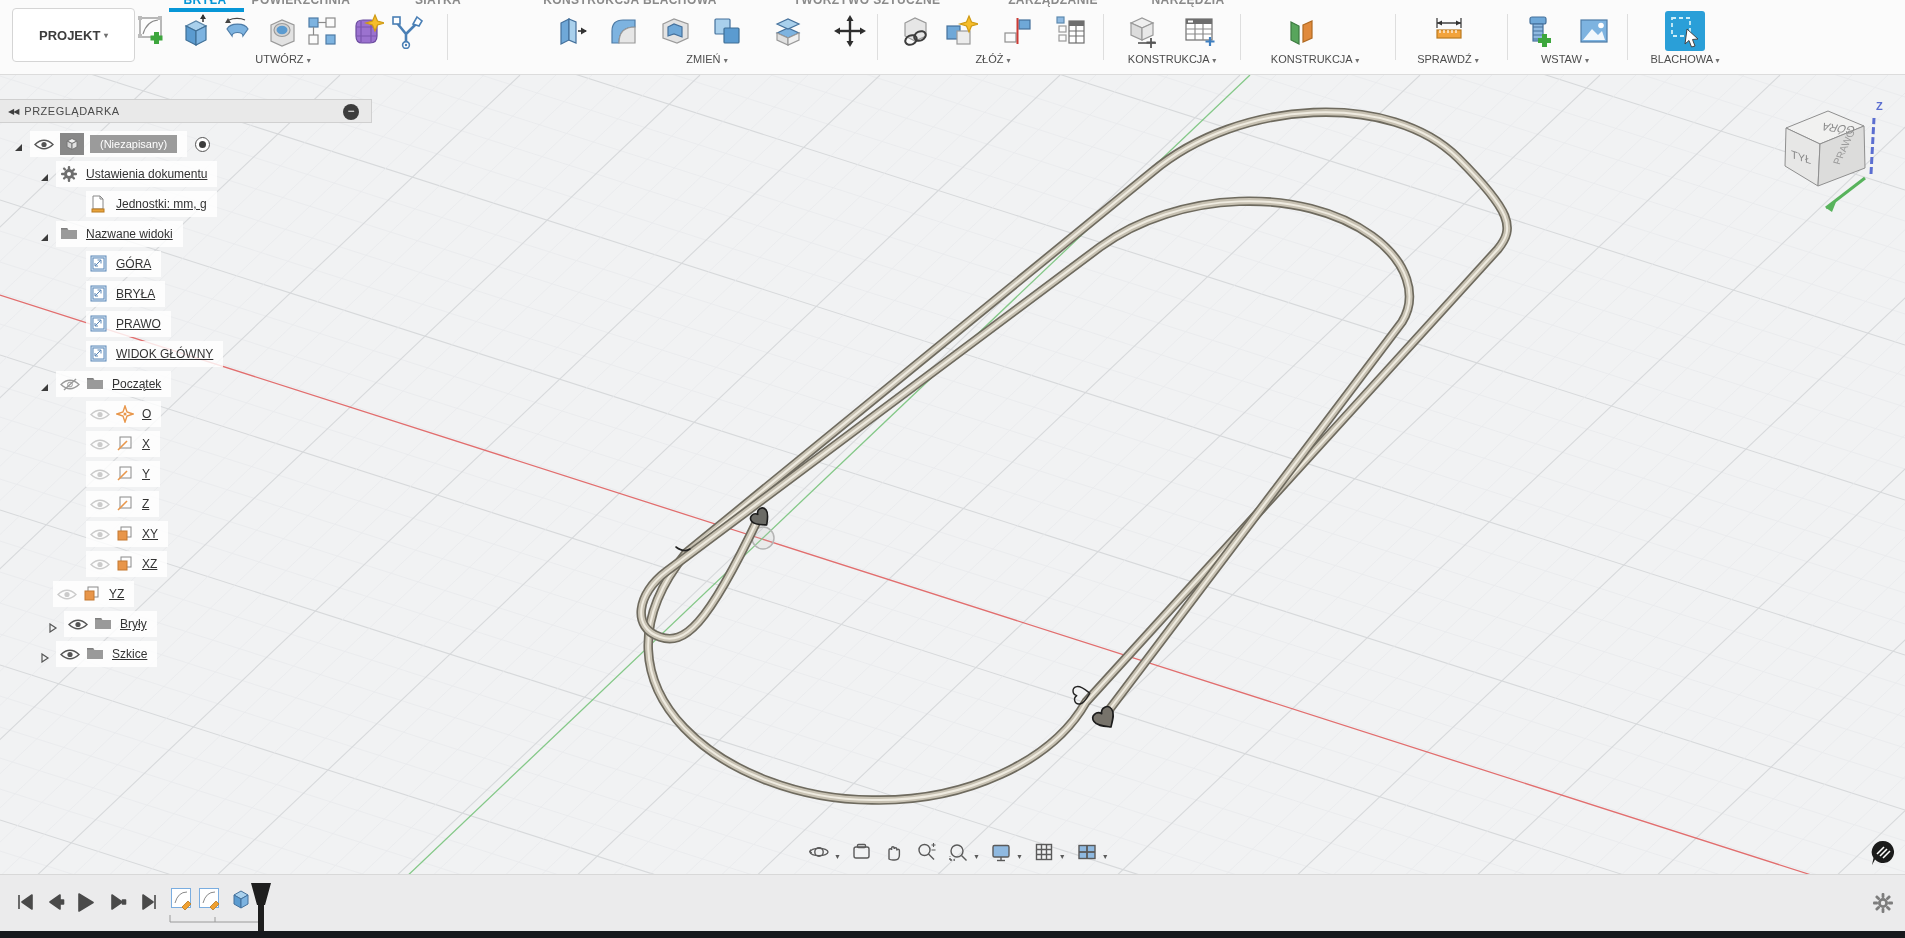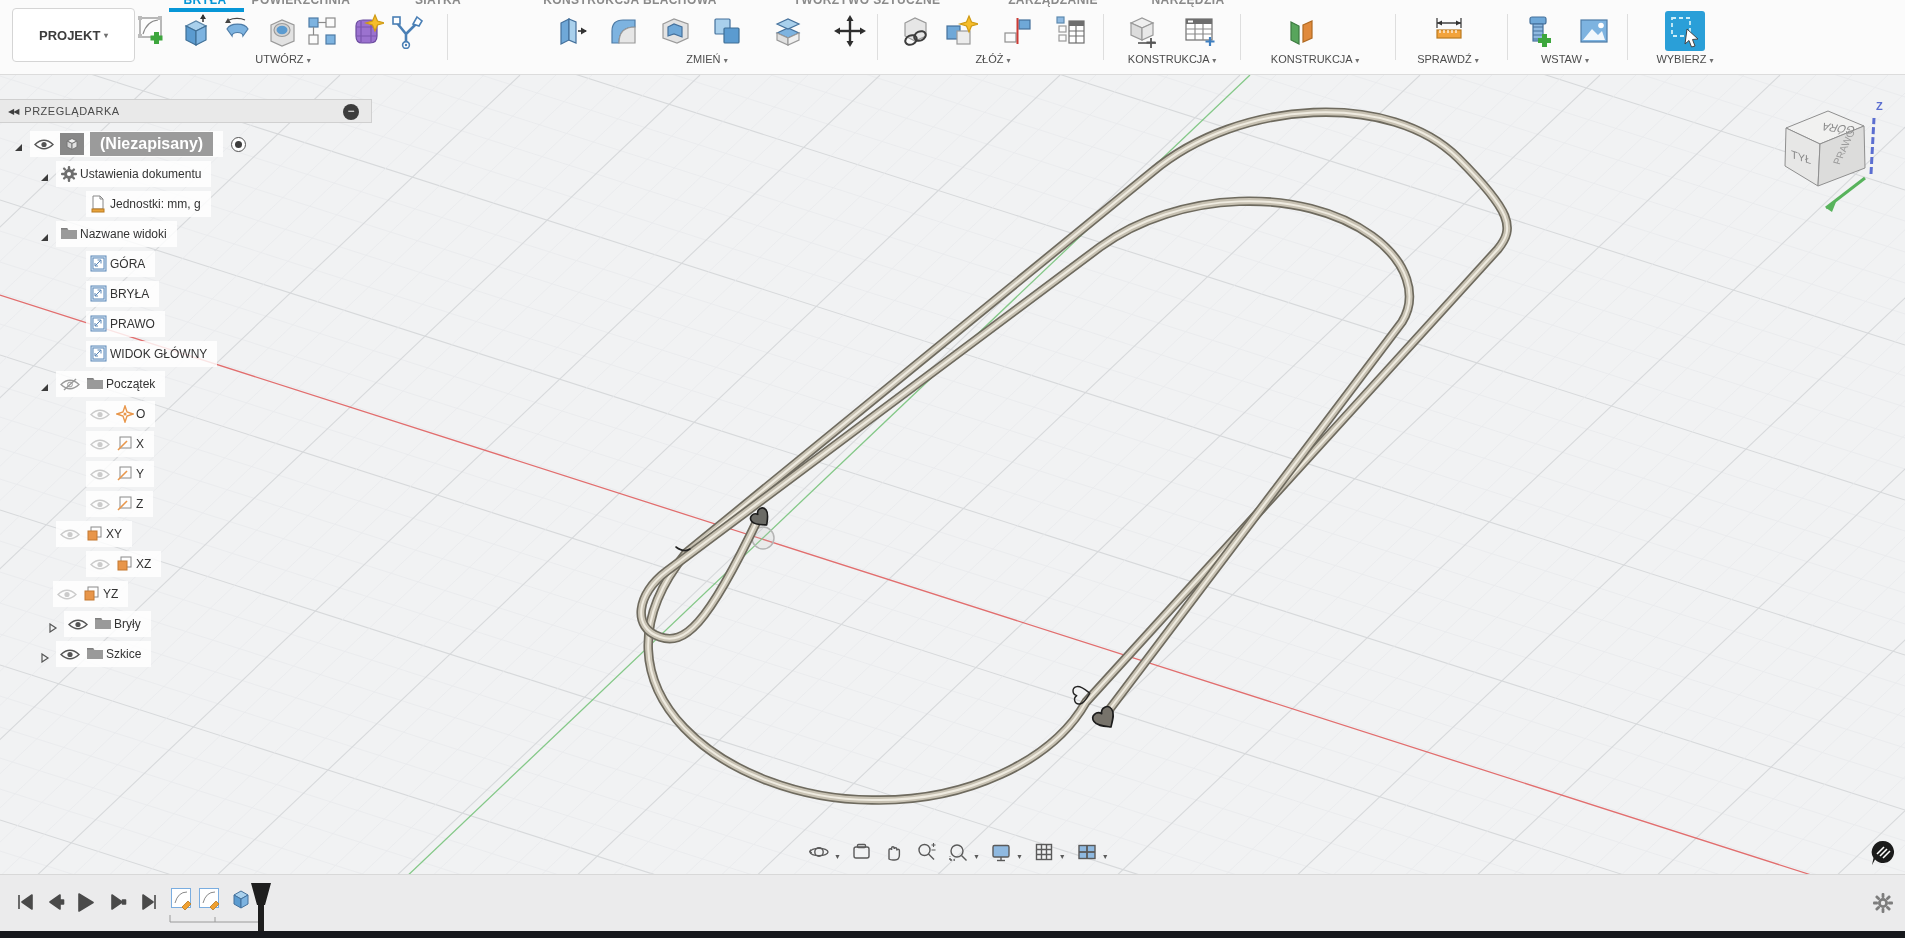--- a/index.html
+++ b/index.html
@@ -24,25 +24,25 @@
 
   
   #browser { position:absolute; left:0; top:99px; width:372px; z-index:30; }
   #browser-header { position:relative; height:24px; background:#e9e9e9; border:1px solid #d0d0d0; border-left:none; display:flex; align-items:center; }
   #browser-header .chev { font-size:8px; color:#3f3f3f; margin:0 6px 0 8px; letter-spacing:-1px; cursor:pointer; }
   #browser-header .btitle { font-size:11px; color:#4a4a4a; letter-spacing:.5px; }
   .round-btn { position:absolute; right:12px; top:4px; width:16px; height:16px; background:#3d3d3d; color:#fff; border-radius:50%; font-size:12px; line-height:14px; text-align:center; cursor:pointer; }
   #tree { position:relative; margin-top:6px; }
   .trow { position:relative; height:30px; display:flex; align-items:center; }
   .rowbox { display:inline-flex; align-items:center; background:rgba(255,255,255,.82); padding:2px 10px 2px 4px; height:26px; }
-  .tlabel { font-size:12px; color:#333; white-space:nowrap; margin-left:2px; }
+  .tlabel { font-size:12px; color:#333; white-space:nowrap; margin-left:8px;text-decoration:underline; }
   .arrow { width:10px; height:10px; flex:0 0 10px; margin-right:6px; cursor:pointer; }
   .eye { width:20px; height:14px; margin-right:6px; cursor:pointer; flex:0 0 20px; }
   .ticon { width:18px; height:18px; flex:0 0 18px; }
-  .root-sel { background:#9b9b9b; color:#fff; font-weight:bold; font-size:16px; padding:3px 10px; margin-left:6px; }
+  .root-sel { background:#9b9b9b; color:#fff; font-weight:normal; font-size:11px; padding:3px 10px; margin-left:6px; }
   .root-tile { width:24px; height:22px; background:#888; display:flex; align-items:center; justify-content:center; }
   .radio { width:15px; height:15px; border-radius:50%; background:#fff; border:1.5px solid #555; margin-left:8px; display:flex; align-items:center; justify-content:center; cursor:pointer; }
   .radio i { width:7px; height:7px; border-radius:50%; background:#3d3d3d; }
 
   
   #commentbar { position:absolute; left:0; top:836px; width:372px; height:30px; background:#ededee; border:1px solid #d2d2d2; border-left:none; display:flex; align-items:center; z-index:30; }
   #commentbar .btitle { font-size:11px; color:#555; letter-spacing:.5px; margin-left:28px; }
 
   
   #navbar { position:absolute; left:806px; top:838px; height:28px; display:flex; align-items:center; gap:6px; z-index:25; }
@@ -434,21 +434,21 @@
             <circle cx="25" cy="12.5" r="2.8" fill="#fff"></circle>
           </svg>
         </div>
         <div class="tb-label" style="left:1565px"><span>WSTAW</span> <span class="caret">▾</span></div>
         <div class="tb-icon activeblue" style="left:1685px">
           <svg width="36" height="36" viewBox="0 0 36 36" fill="none" stroke-width="1.2">
             <rect x="5" y="5" width="18" height="18" fill="none" stroke="#cdeef8" stroke-width="1.8" stroke-dasharray="4 3"></rect>
             <polygon points="20,16 31,26 25.5,26.5 28,33 24.5,34 22,27.5 18,31" fill="#fff" stroke="#444" stroke-width="1"></polygon>
           </svg>
         </div>
-        <div class="tb-label" style="left:1685px"><span>WYBIERZ</span> <span class="caret">▾</span></div>
+        <div class="tb-label" style="left:1685px"><span>BLACHOWA</span> <span class="caret">▾</span></div>
         <div class="tb-sep" style="left:447px"></div>
         <div class="tb-sep" style="left:877px"></div>
         <div class="tb-sep" style="left:1103px"></div>
         <div class="tb-sep" style="left:1240px"></div>
         <div class="tb-sep" style="left:1395px"></div>
         <div class="tb-sep" style="left:1507px"></div>
         <div class="tb-sep" style="left:1627px"></div>
       </div>
   </div>
 
@@ -628,21 +628,21 @@
                 <path d="M1 6.5 Q10 -2 19 6.5 Q10 15 1 6.5 Z" fill="none" stroke="#cbcbcb" stroke-width="1.4"></path>
                 <circle cx="10" cy="6.5" r="2.6" fill="#cbcbcb"></circle>
               </svg></span>
             <span class="ticon"><svg width="17" height="17" viewBox="0 0 17 17">
                 <rect x="4" y="2" width="11" height="11" fill="none" stroke="#8a8a8a"></rect>
                 <line x1="2" y1="15" x2="11" y2="6" stroke="#e8964a" stroke-width="1.6"></line>
               </svg></span>
             <span class="tlabel">Z</span>
           </span>
         </div>
-        <div class="trow" style="padding-left:56px">
+        <div class="trow" style="padding-left:86px">
           <span class="rowbox">
             <span class="eye"><svg width="20" height="13" viewBox="0 0 20 13">
                 <path d="M1 6.5 Q10 -2 19 6.5 Q10 15 1 6.5 Z" fill="none" stroke="#cbcbcb" stroke-width="1.4"></path>
                 <circle cx="10" cy="6.5" r="2.6" fill="#cbcbcb"></circle>
               </svg></span>
             <span class="ticon"><svg width="17" height="17" viewBox="0 0 17 17">
                 <rect x="5" y="2" width="10" height="10" fill="none" stroke="#8a8a8a"></rect>
                 <rect x="2" y="6" width="9" height="9" fill="#e8964a" stroke="#c47830"></rect>
               </svg></span>
             <span class="tlabel">XY</span>

